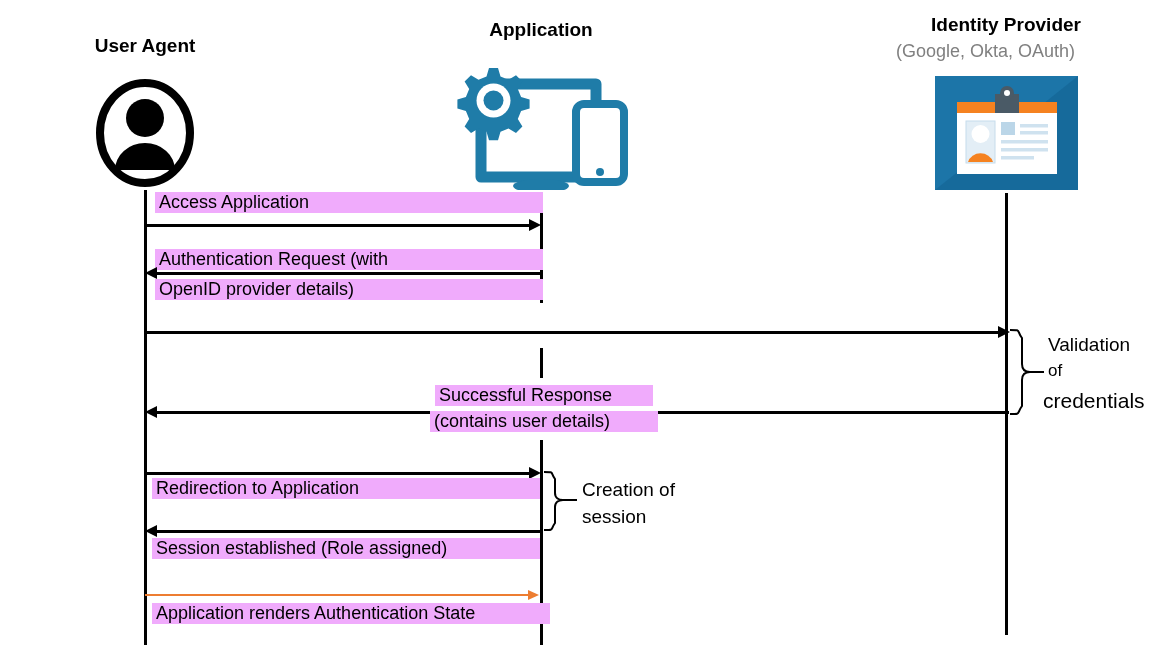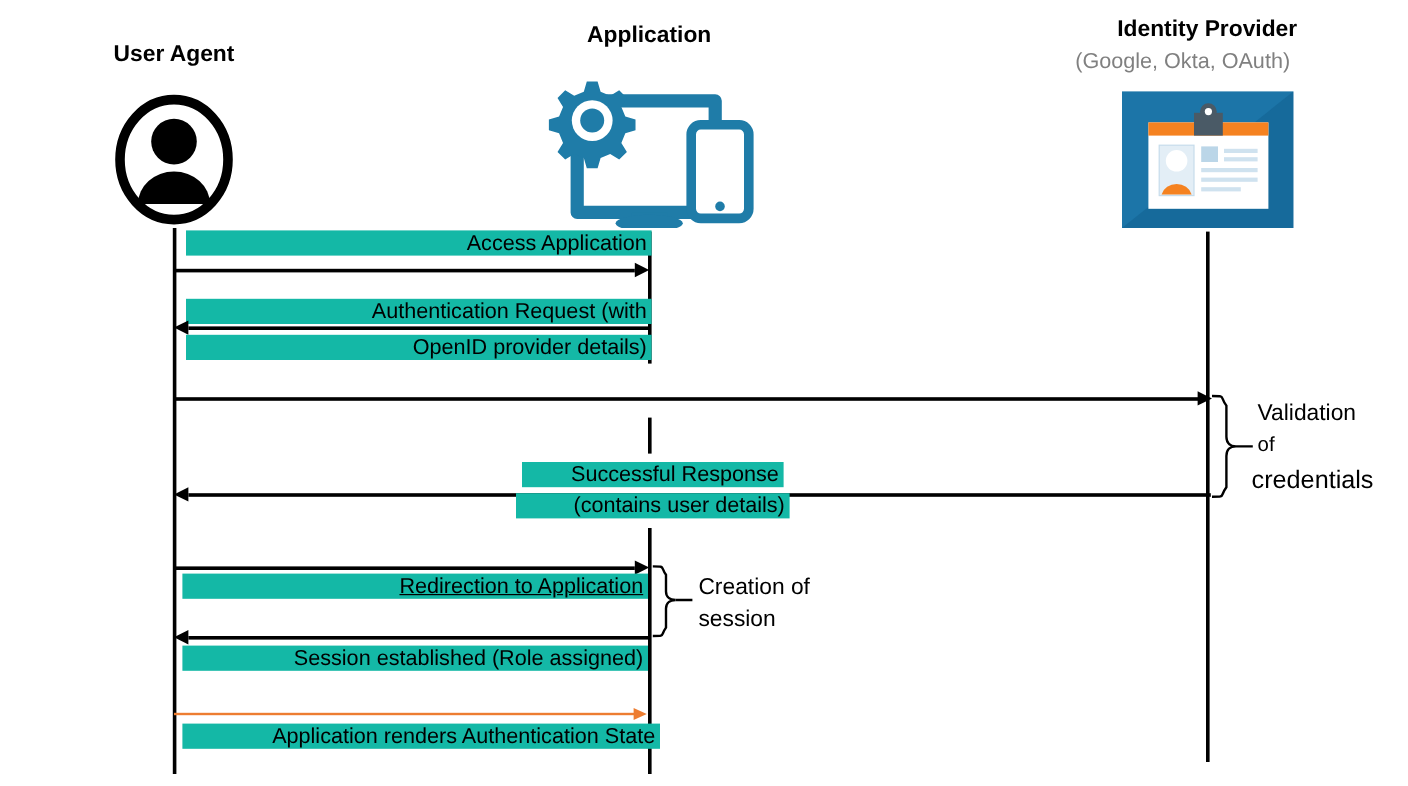--- a/index.html
+++ b/index.html
@@ -67,23 +67,23 @@
     border-right: 12px solid #000000;
   }
   .arrowhead.right.orange {
     border-top: 5px solid transparent;
     border-bottom: 5px solid transparent;
     border-left: 11px solid #ED7D31;
   }
 
   .msg-label {
     position: absolute;
-    text-align: right;
-    color: #000000;
-    background: #14b8a6;
+    text-align: left;
+    color: #000000;
+    background: #f0abfc;
     white-space: nowrap;
     line-height: 1.18;
     padding: 0 4px;
   }
 
   
   .brace-wrap { position: absolute; }
   .brace-label {
     position: absolute;
     text-align: left;
@@ -200,21 +200,21 @@
                C 18 44 14 46 14 52 L 14 78 C 8 86 14 86 2 86" fill="none" stroke="#000000" stroke-width="2"></path>
       <line x1="22" y1="44" x2="36" y2="44" stroke="#000000" stroke-width="2"></line>
     </svg>
   </div>
   <div class="brace-label" style="left:1048px; top:334px; width:125px; font-size:19px;">Validation</div>
   <div class="brace-label" style="left:1048px; top:361px; width:125px; font-size:17px;">of</div>
   <div class="brace-label" style="left:1043px; top:388px; width:130px; font-size:21px;">credentials</div>
 
   <div class="msg-line" style="left:145px; top:472px; width:384px;"></div>
   <div class="arrowhead right" style="left:529px; top:467px;"></div>
-  <div class="msg-label" style="left:152px; top:478px; width:380px; font-size:18px;text-decoration:underline;">Redirection to Application</div>
+  <div class="msg-label" style="left:152px; top:478px; width:380px; font-size:18px;">Redirection to Application</div>
 
   <div class="msg-line" style="left:157px; top:530px; width:385px;"></div>
   <div class="arrowhead left" style="left:145px; top:525px;"></div>
   <div class="msg-label" style="left:152px; top:538px; width:380px; font-size:18px;">Session established (Role assigned)</div>
 
   <div class="brace-wrap" style="left:542px; top:470px; width:38px; height:64px;">
     <svg width="38" height="64" viewBox="0 0 38 64">
       <path d="M 2 2 C 13 2 8 2 13 9 L 13 23 C 13 28 17 30 21 30
                C 17 30 13 32 13 37 L 13 53 C 8 60 13 60 2 60" fill="none" stroke="#000000" stroke-width="2"></path>
       <line x1="21" y1="30" x2="35" y2="30" stroke="#000000" stroke-width="2"></line>

